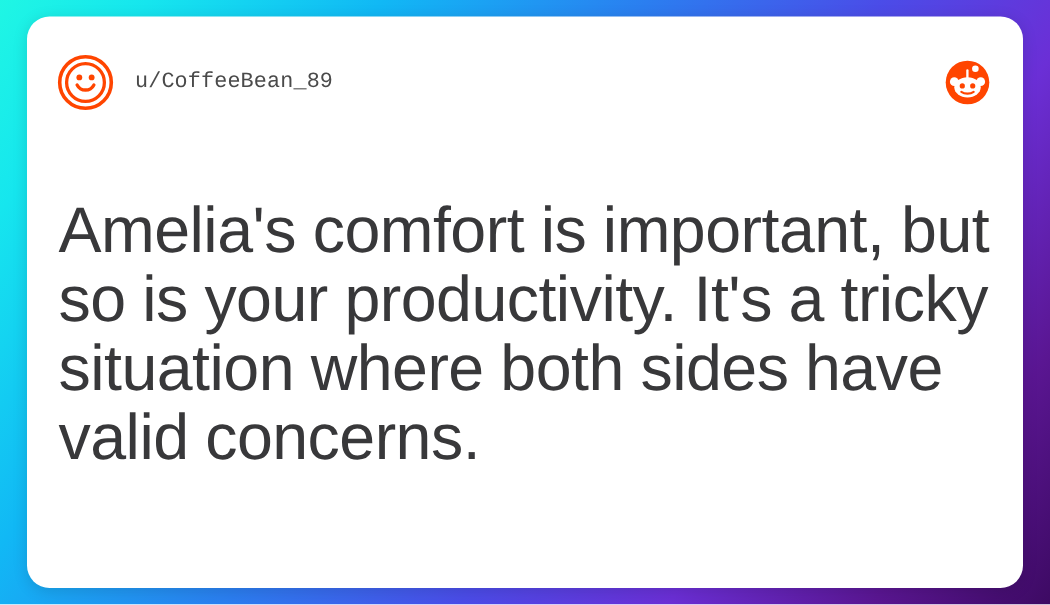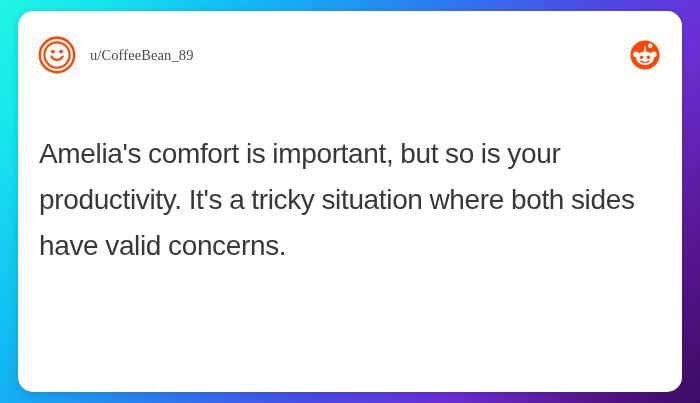--- a/index.html
+++ b/index.html
@@ -58,21 +58,21 @@
 
   #avatar {
     width: 38px;
     height: 38px;
     flex: 0 0 38px;
     display: block;
   }
 
   #username {
     margin-left: 14px;
-    font-family: Liberation Serif, serif;
+    font-family: Liberation Mono, monospace;
     font-size: 14.5px;
     font-weight: 400;
     color: #4a4a4a;
     letter-spacing: 0.1px;
     white-space: nowrap;
   }
 
   #header-spacer {
     flex: 1 1 auto;
   }
@@ -90,21 +90,21 @@
     left: 0;
     top: 120px;
     width: 100%;
     box-sizing: border-box;
     padding: 0 22px 0 21px;
   }
 
   #post-text {
     margin: 0;
     font-family: "Liberation Sans", sans-serif;
-    font-size: 28px;
+    font-size: 43px;
     line-height: 46px;
     font-weight: 400;
     color: #38383a;
     letter-spacing: -0.35px;
     word-spacing: -0.5px;
   }
 </style>
 </head>
 <body>
 

